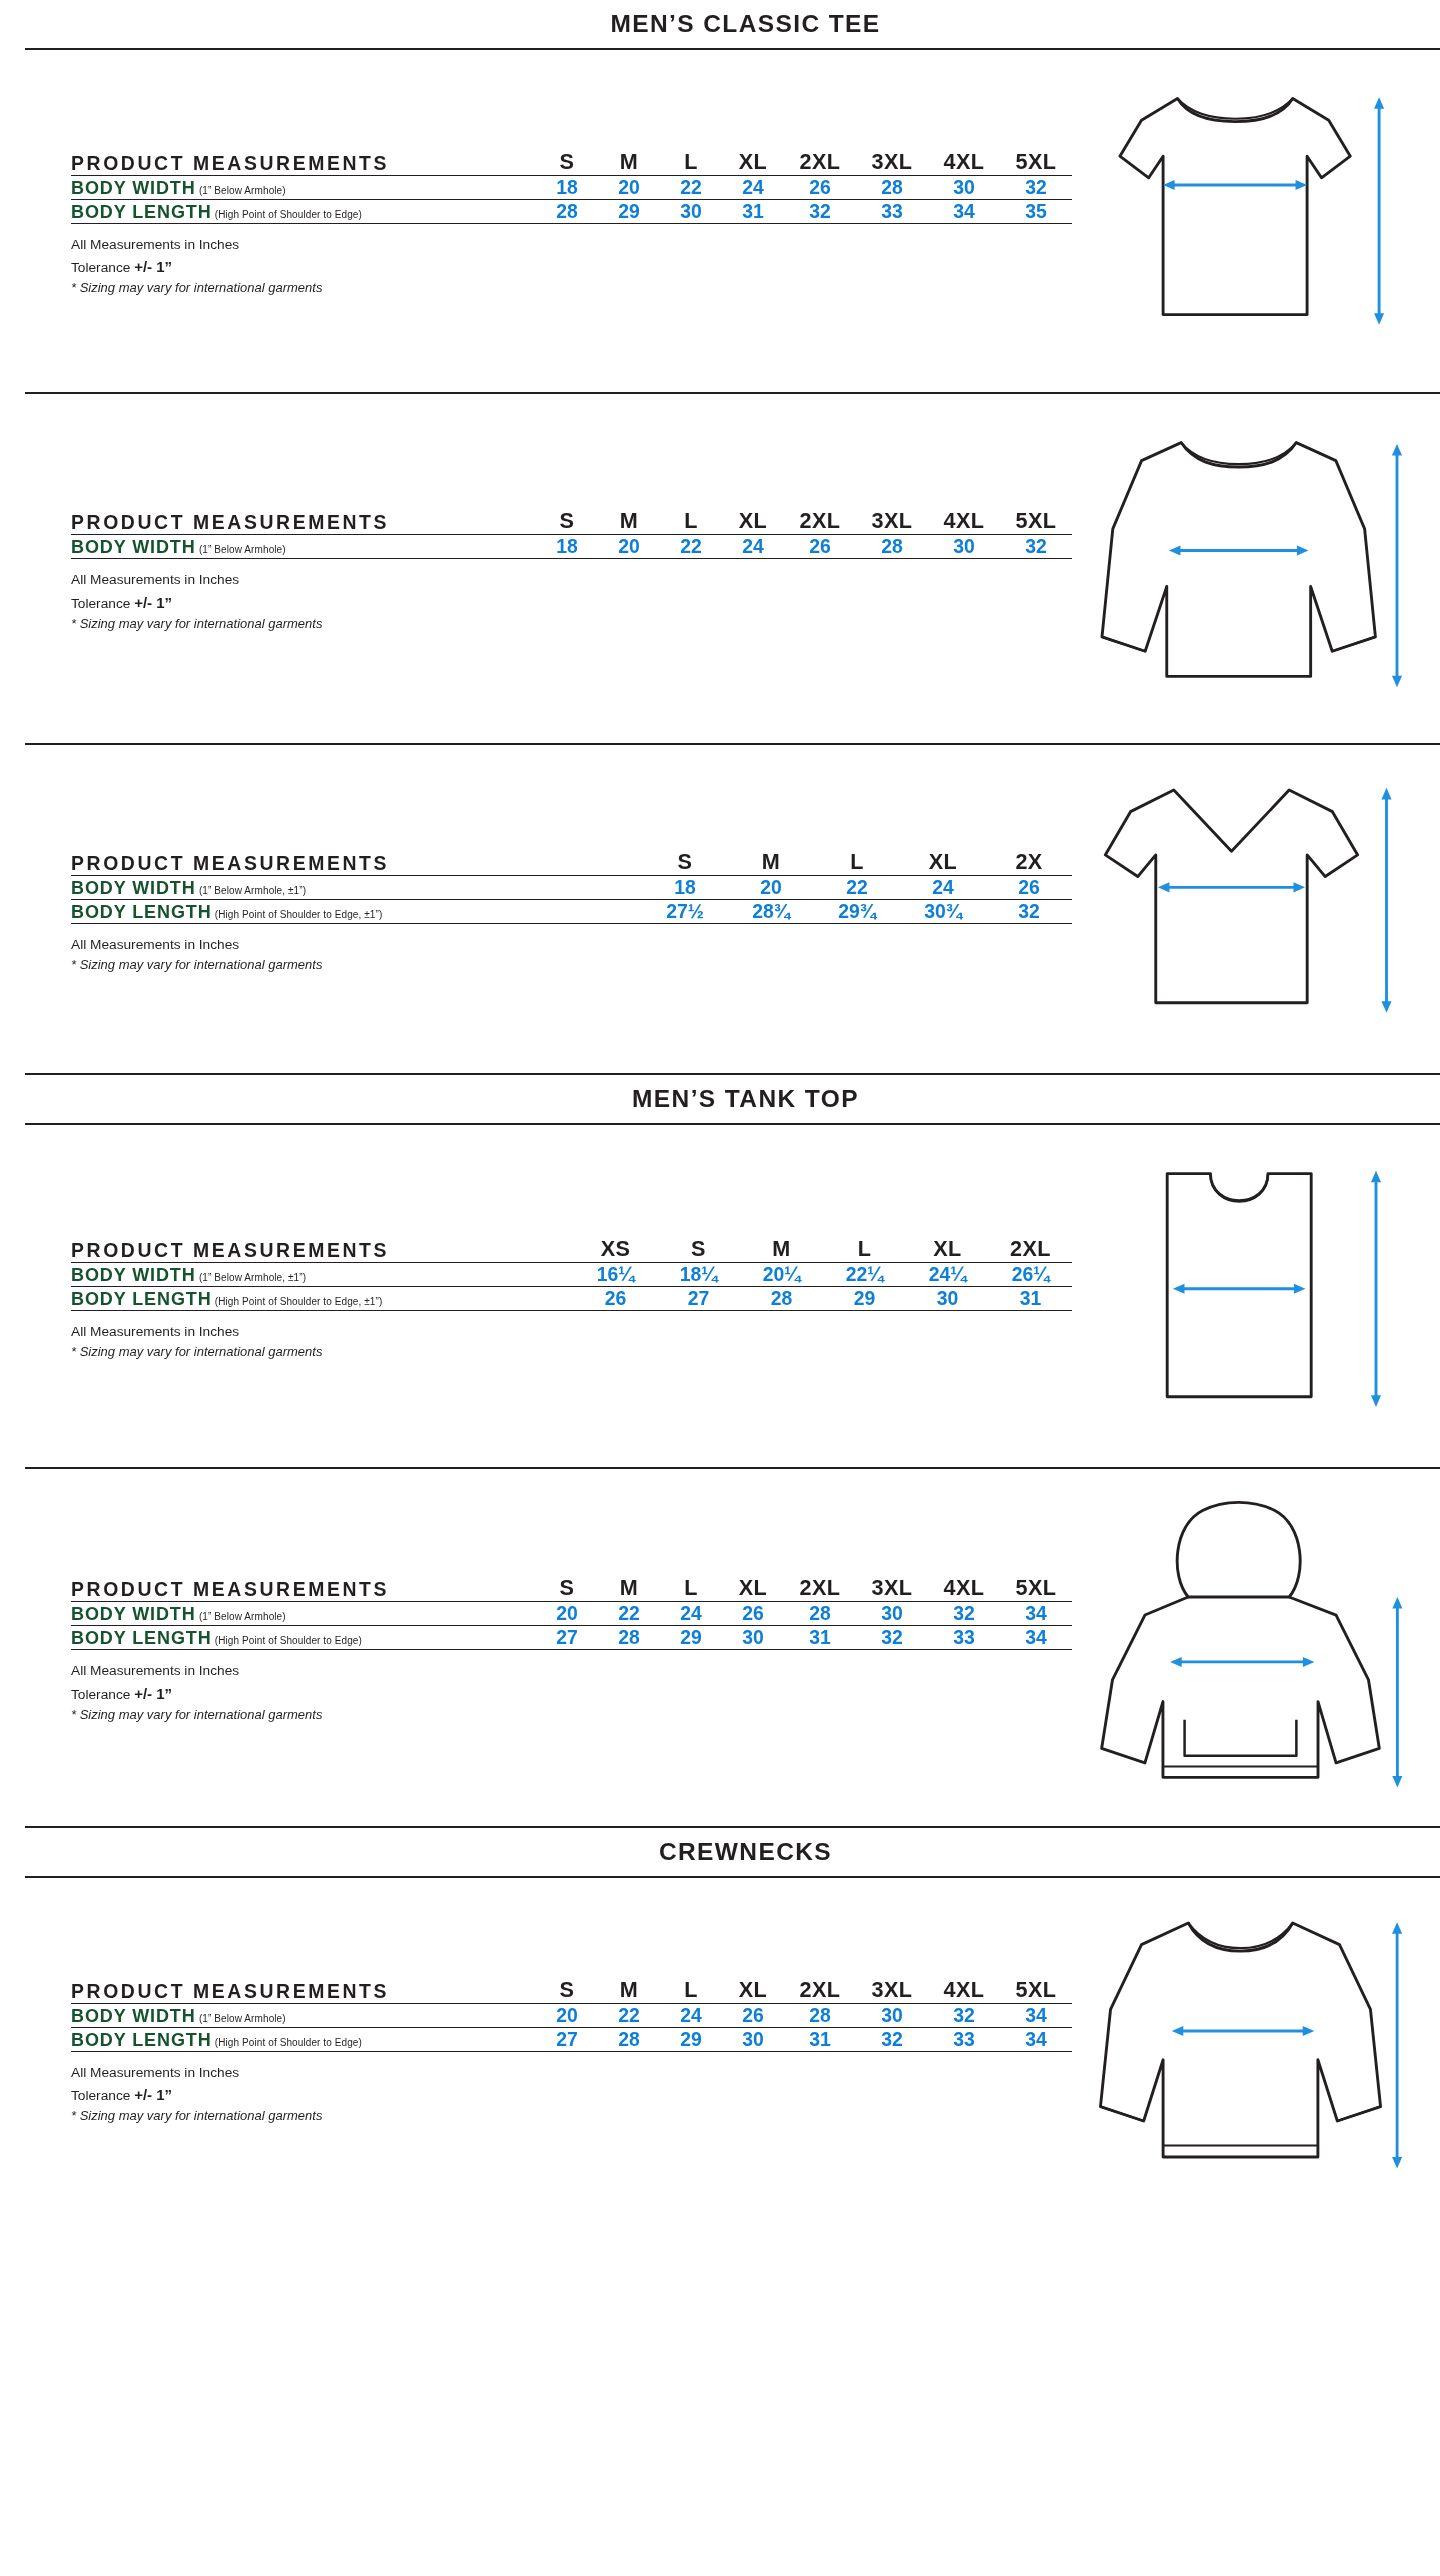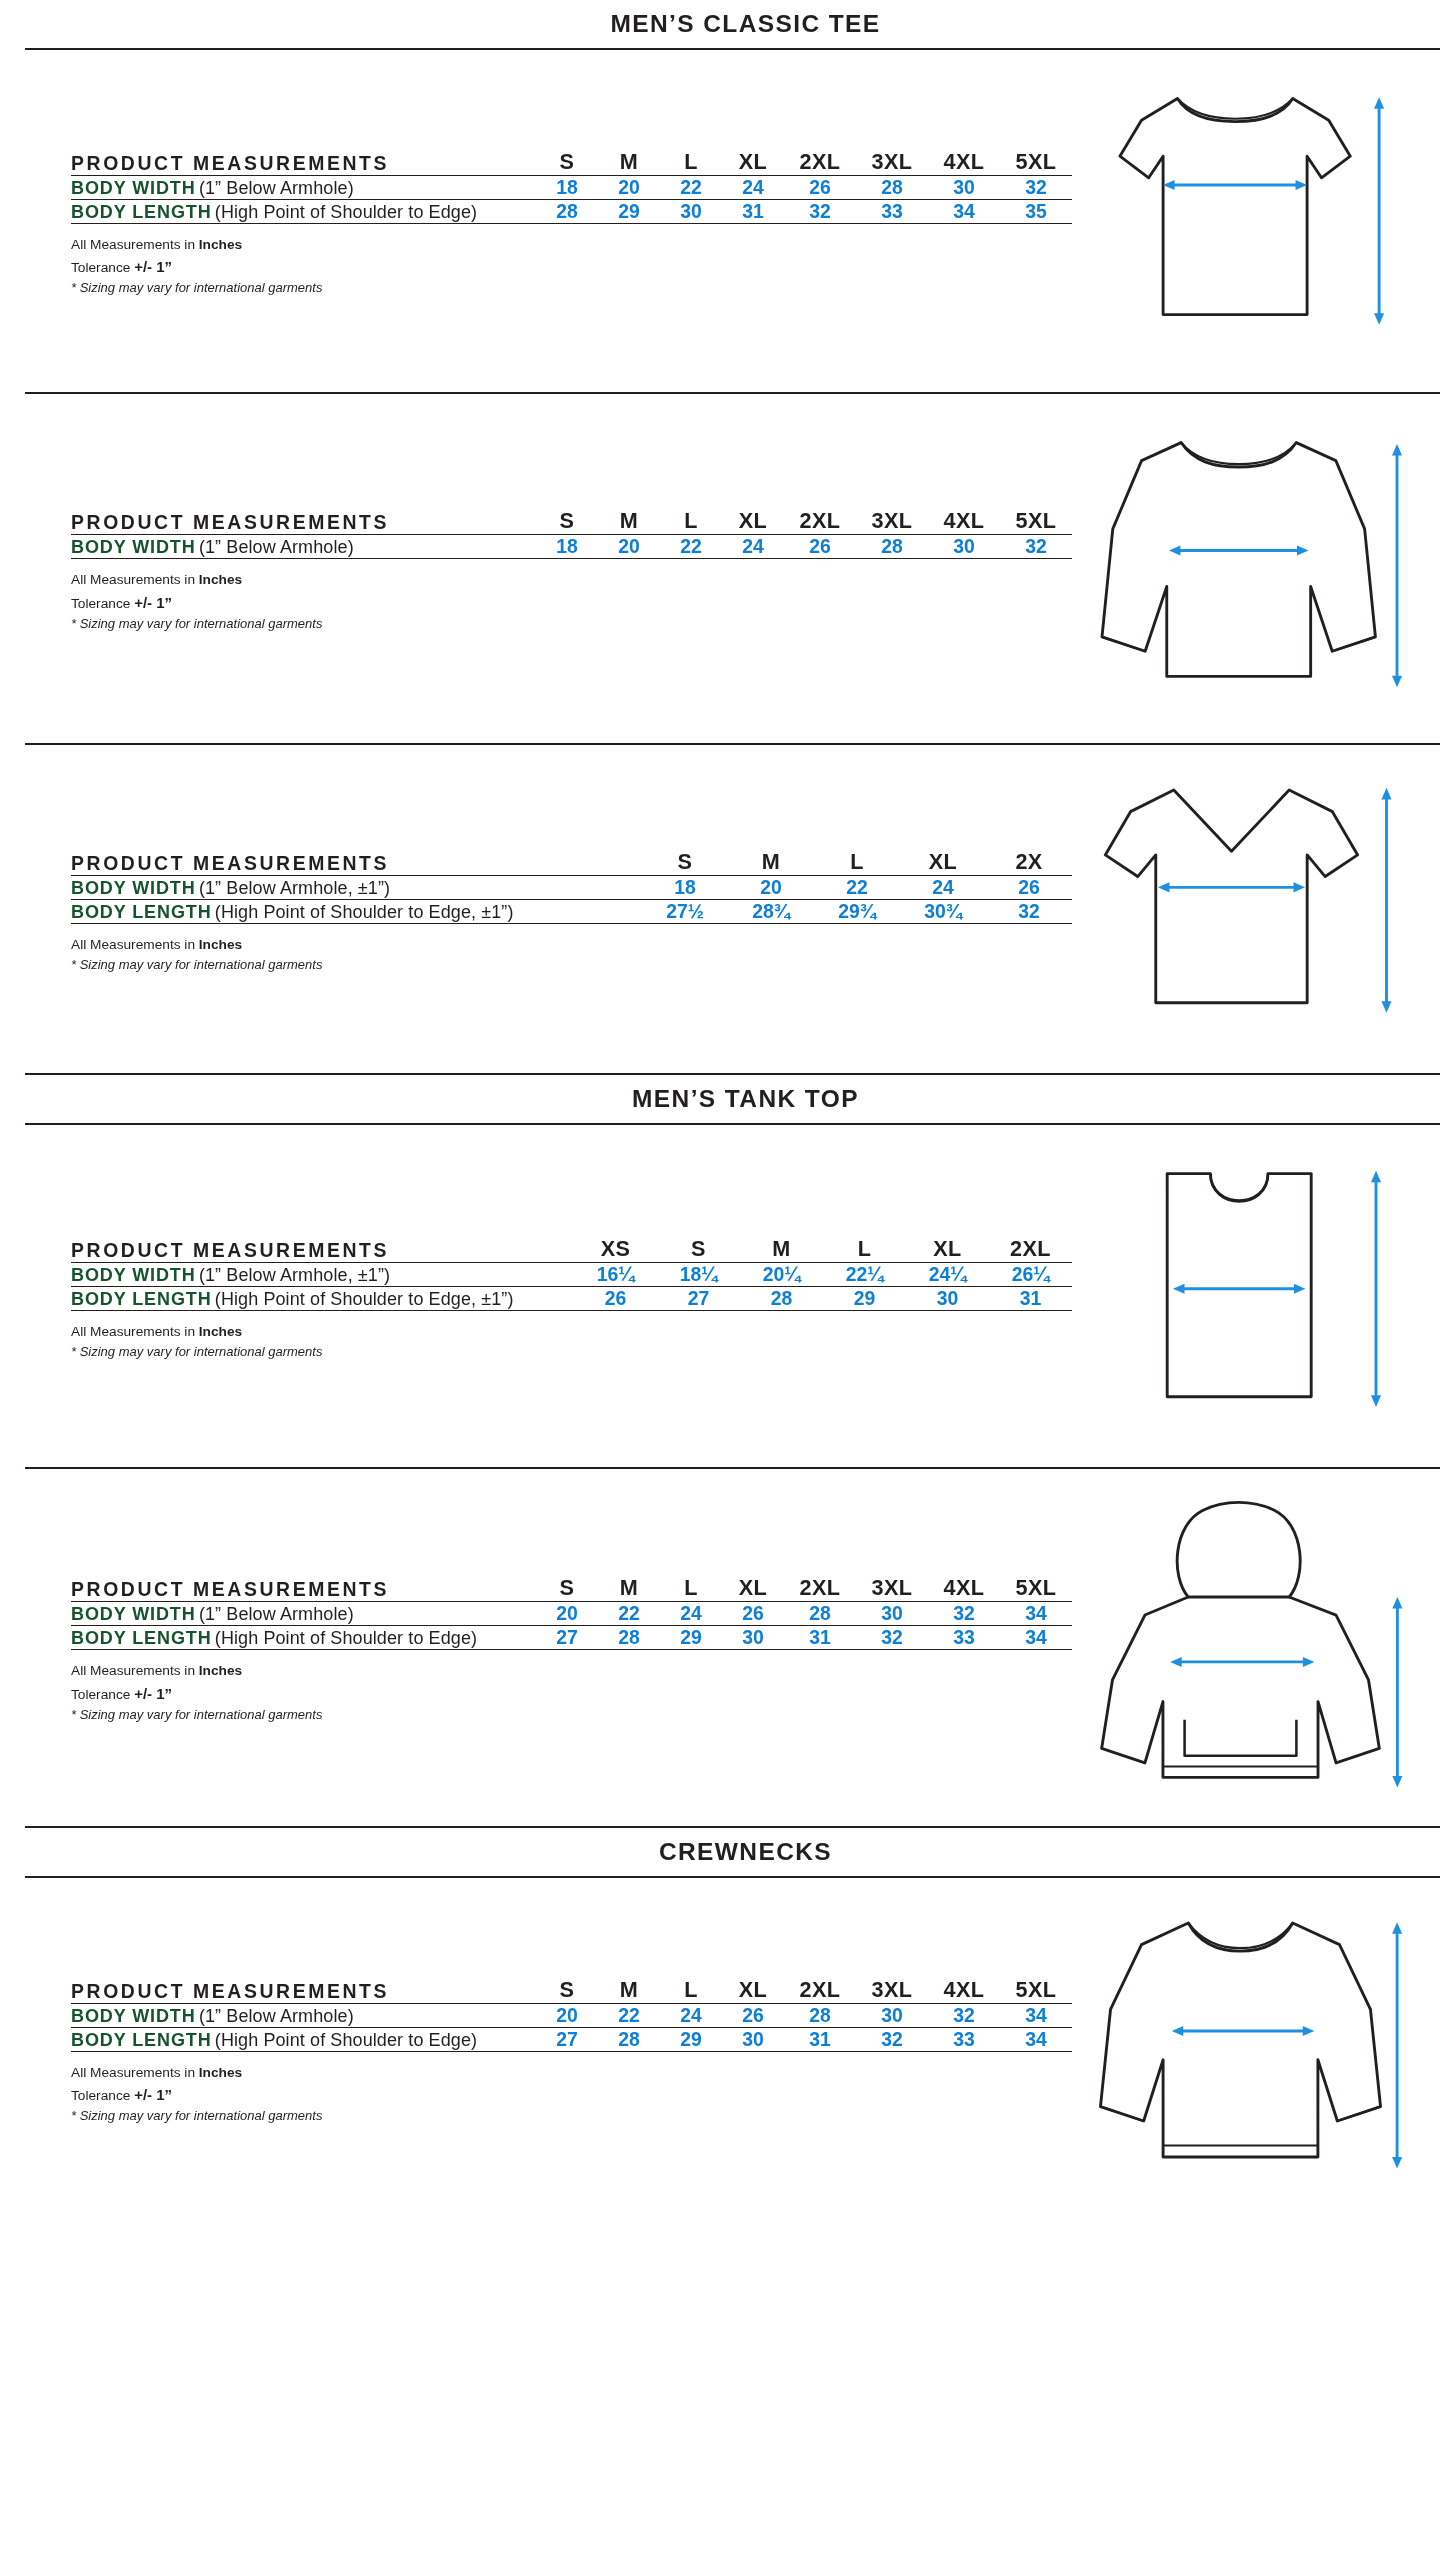--- a/index.html
+++ b/index.html
@@ -98,36 +98,36 @@
     white-space: nowrap;
   }
   .meas-label .ml-strong {
     color: #14532d;
     font-weight: bold;
     font-size: 18px;
     letter-spacing: 0.9px;
   }
   .meas-label .ml-note {
     color: #231f20;
-    font-size: 18px;
+    font-size: 10px;
     letter-spacing: 0.1px;
   }
   .meas-val {
     text-align: center;
     color: #0d7fd6;
     font-weight: bold;
     font-size: 19.4px;
   }
 
   .notes {
     padding-top: 10px;
     line-height: 1.55;
   }
   .notes .n1 { font-size: 13.7px; color: #231f20; }
-  .notes .n1 b { font-weight: bold; text-align: center; }
+  .notes .n1 b { font-weight: normal; text-align: center; }
   .notes .n2 { font-size: 13.7px; color: #231f20; }
   .notes .n2 b { font-weight: bold; font-size: 15px; }
   .notes .n3 { font-size: 13px; font-style: italic; color: #231f20; }
 
   
   .art {
     display: block;
   }
 </style>
 </head>

